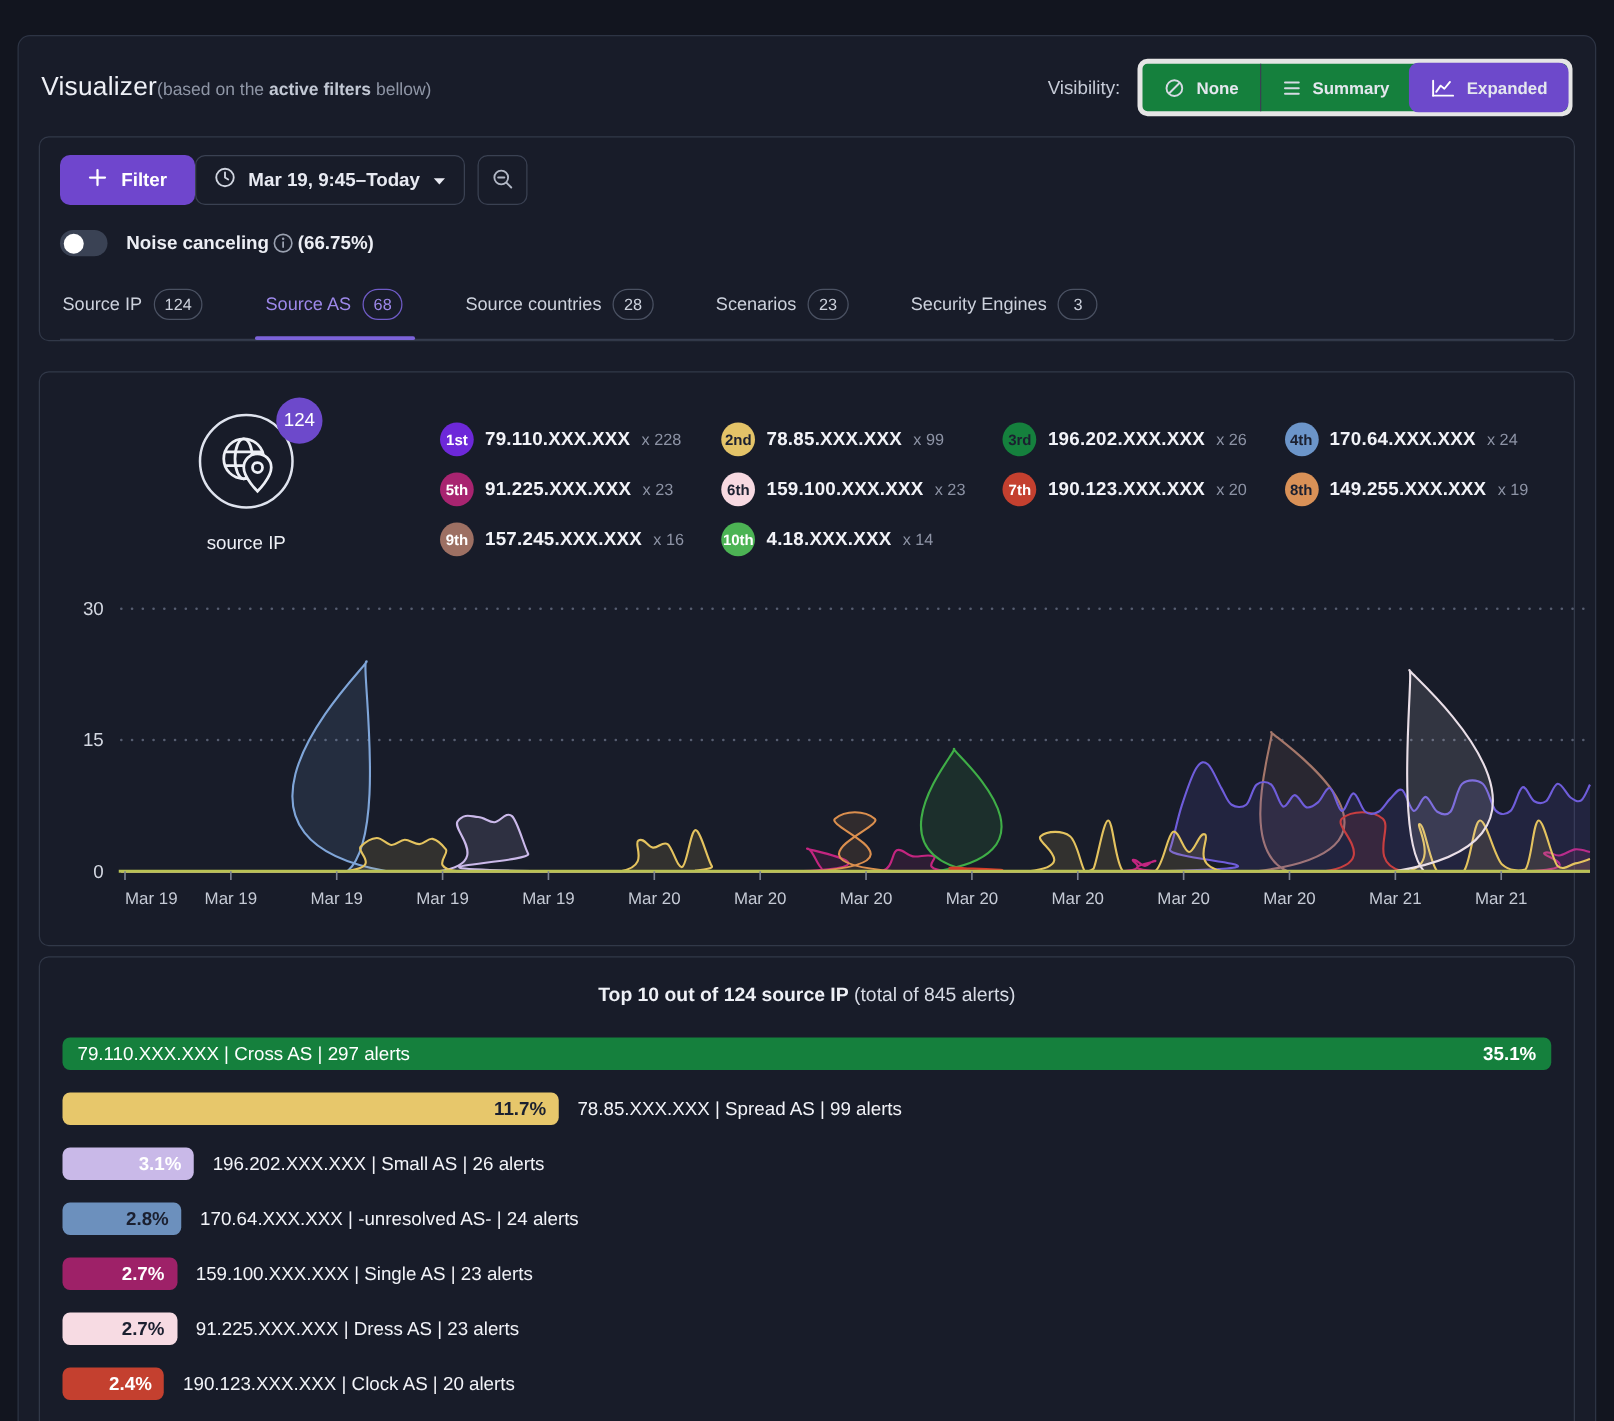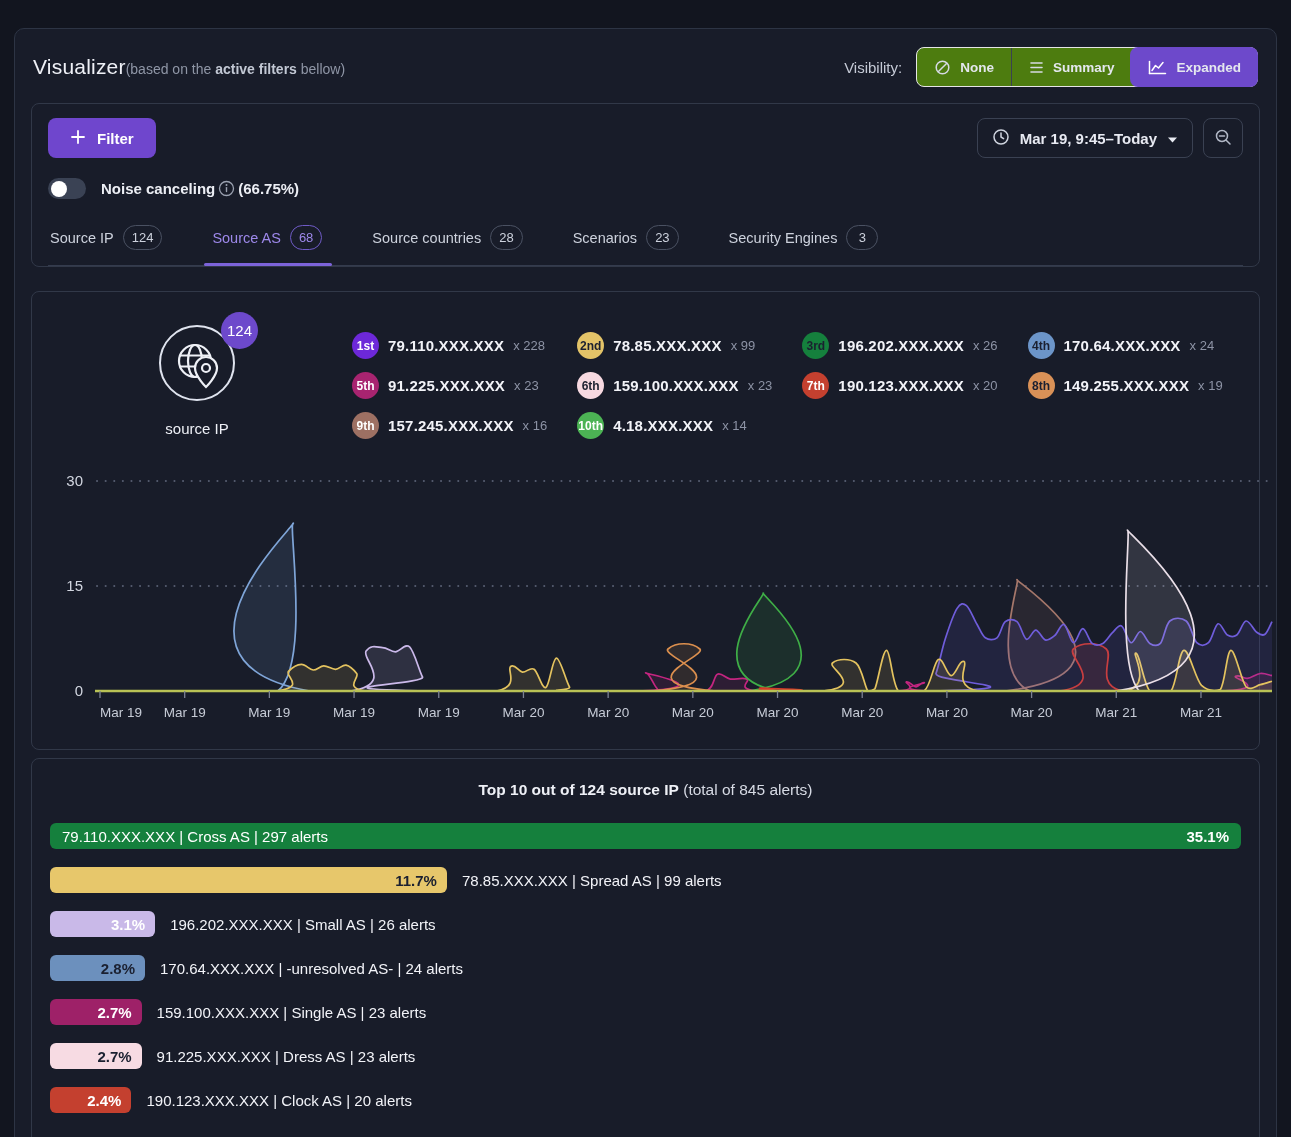--- a/index.html
+++ b/index.html
@@ -8,29 +8,29 @@
   .card{margin:28px 14px 0;background:#181c29;border:1px solid #2d3444;border-radius:10px;
     height:1300px;padding-bottom:30px;}
   
   .hdr{display:flex;justify-content:space-between;align-items:center;padding:18px 18px 16px;}
   .title-wrap{display:flex;align-items:baseline;}
   .pg-title{font-size:21px;font-weight:500;letter-spacing:.2px;color:#eef0f6;}
   .sub{font-size:14px;color:#8f96a6;}
   .sub b{color:#c2c8d4;}
   .vis-wrap{display:flex;align-items:center;gap:14px;}
   .vis-label{font-size:15px;color:#c5cad6;}
-  .seg{display:flex;border:1px solid #e5e5e5;border-radius:8px;background:#4d7c0f;}
+  .seg{display:flex;border:4px solid #e5e5e5;border-radius:8px;background:#15803d;}
   .seg-btn{display:flex;align-items:center;gap:9px;padding:0 17px;height:38px;font-weight:700;
     font-size:13.5px;color:#e4e7ee;border-left:1px solid #3a4152;cursor:pointer;white-space:nowrap;}
   .seg-btn:first-child{border-left:none;}
   .seg-btn.active{background:#6d49cb;border-radius:8px;margin:-1px;border-left-color:transparent;height:40px;}
   
   .panel{margin:0 16px;border:1px solid #313848;border-radius:8px;}
   .fpanel{padding:14px 16px 0;}
-  .frow{display:flex;justify-content:space-between;align-items:center;}
+  .frow{display:flex;justify-content:flex-start;align-items:center;}
   .filter-btn{height:40px;padding:0 22px;background:#6f46cd;border:none;border-radius:8px;color:#fff;
     font-weight:700;font-size:15px;display:flex;align-items:center;gap:11px;cursor:pointer;font-family:inherit;}
   .rt-controls{display:flex;gap:10px;}
   .date-btn{height:40px;border:1px solid #3a4152;border-radius:8px;display:flex;align-items:center;
     gap:10px;padding:0 14px;font-weight:700;font-size:15px;color:#e8eaf2;background:transparent;cursor:pointer;font-family:inherit;}
   .icon-btn{width:40px;height:40px;border:1px solid #3a4152;border-radius:8px;display:flex;
     align-items:center;justify-content:center;background:transparent;cursor:pointer;}
   .noise-row{display:flex;align-items:center;gap:3px;margin:20px 0 6px;}
   .tgl{width:38px;height:21px;border-radius:11px;background:#3a4254;position:relative;cursor:pointer;flex:none;}
   .tgl-knob{position:absolute;left:3px;top:2.5px;width:16px;height:16px;border-radius:50%;background:#fff;}

